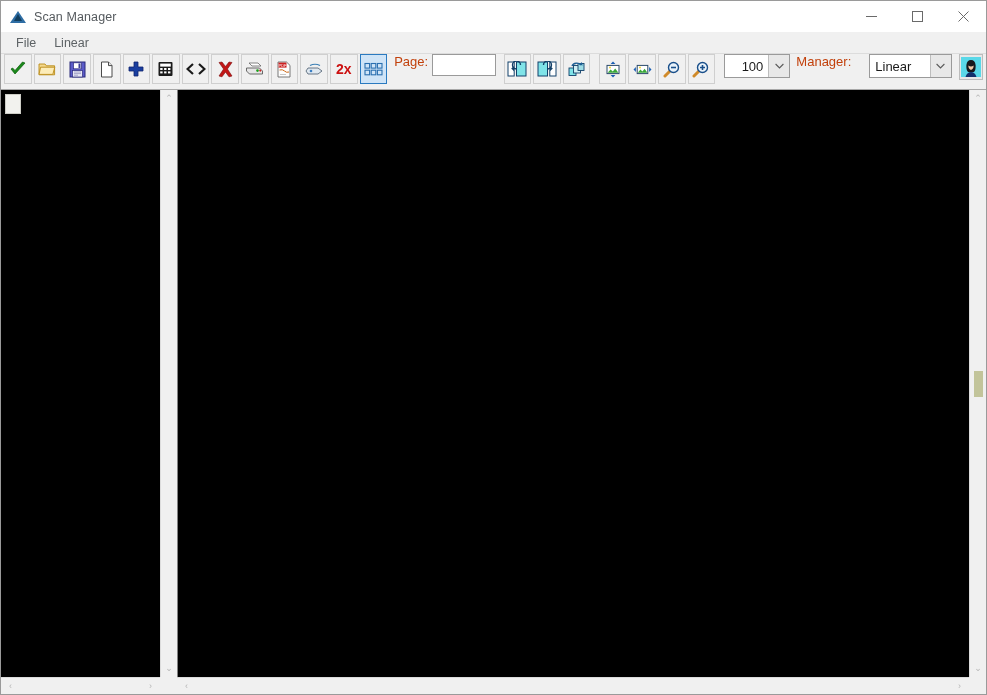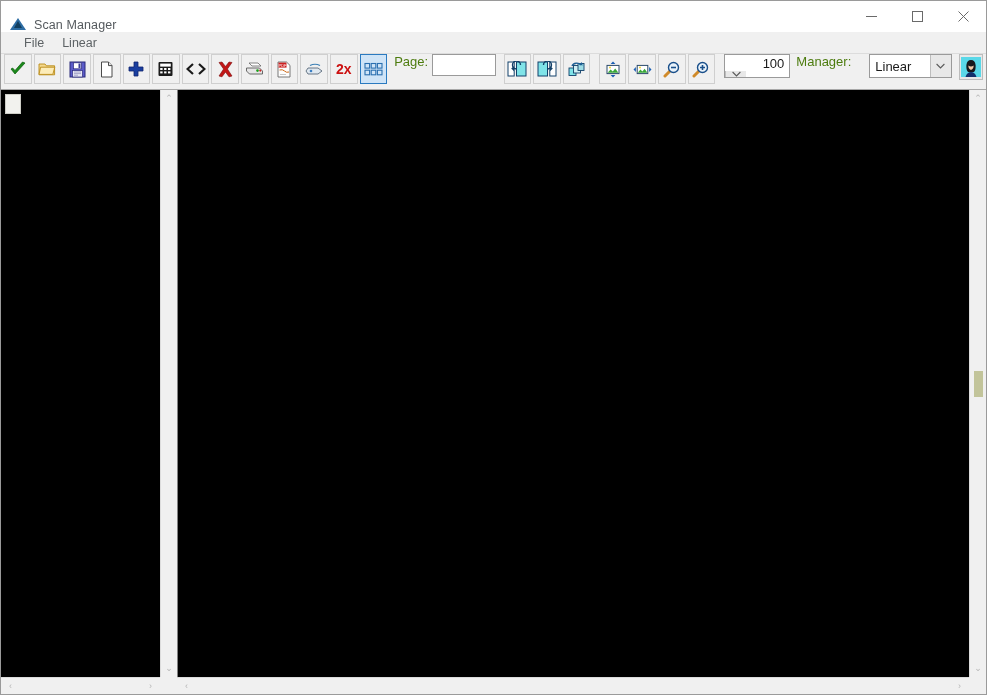--- a/index.html
+++ b/index.html
@@ -17,21 +17,21 @@
     display:flex;flex-direction:column;
     border:1px solid #9a9a9a;
     box-sizing:border-box;
     background:#f0f0f0;
   }
 
   
   .titlebar{
     height:31px;flex:0 0 31px;
     background:#ffffff;
-    display:flex;align-items:flex-end;
+    display:flex;align-items:center;
     position:relative;
     border-bottom:0px solid transparent;
   }
   .app-icon{
     width:16px;height:16px;margin-left:9px;margin-right:8px;
     position:relative;flex:0 0 16px;
   }
   .app-icon .tri{
     position:absolute;left:0;top:2px;
     width:0;height:0;
@@ -54,21 +54,21 @@
     width:46px;height:31px;display:flex;align-items:center;justify-content:center;
     color:#6a6a6a;
   }
   .win-btn svg{display:block;}
 
   
   .menubar{
     height:21px;flex:0 0 21px;
     background:#f0f0f0;
     display:flex;align-items:center;
-    padding-left:14px;
+    padding-left:6px;
     border-bottom:1px solid #dcdcdc;
     text-align:right;
   }
   .menu-item{
     padding:2px 9px;font-size:12.5px;color:#5d6265;
   }
 
   
   .toolbar{
     height:36px;flex:0 0 36px;
@@ -85,21 +85,21 @@
     display:flex;align-items:center;justify-content:center;
     box-sizing:border-box;
     position:relative;
   }
   .tb-btn.toggled{
     background:#cfe4f7;border:1px solid #2a7ac0;
   }
   .tb-btn.thumb-btn{border:1px solid #bcbcbc;background:#e8e8e8;}
   .tb-sep{width:7px;}
   .tb-label{
-    font-size:13px;color:#4d7c0f;margin:0 4px 0 6px;white-space:nowrap;
+    font-size:13px;color:#c2410c;margin:0 4px 0 6px;white-space:nowrap;
   }
   .tb-input{
     height:22px;width:64px;
     background:#ffffff;border:1px solid #9a9a9a;
     box-sizing:border-box;
     font-family:"Liberation Sans", sans-serif;font-size:12.5px;
     padding:0 3px;color:#1a1a1a;
   }
   .combo{
     display:flex;height:24px;box-sizing:border-box;
@@ -108,21 +108,21 @@
   .combo .cval{
     flex:1;display:flex;align-items:center;
     font-size:13px;color:#1a1a1a;
     padding:0 5px;white-space:nowrap;overflow:hidden;
   }
   .combo .cval.right{justify-content:flex-end;}
   .combo .carrow{
     width:20px;background:#e8e8e8;border-left:1px solid #bdbdbd;
     display:flex;align-items:center;justify-content:center;color:#555;
   }
-  .combo-zoom{width:72px;margin-left:8px;flex-direction:column;}
+  .combo-zoom{width:72px;margin-left:8px;}
   .combo-filter{width:90px;}
 
   
   .content{
     flex:1;display:flex;min-height:0;background:#000;
     position:relative;
   }
   .pane{
     position:relative;display:flex;flex-direction:column;min-height:0;
   }

